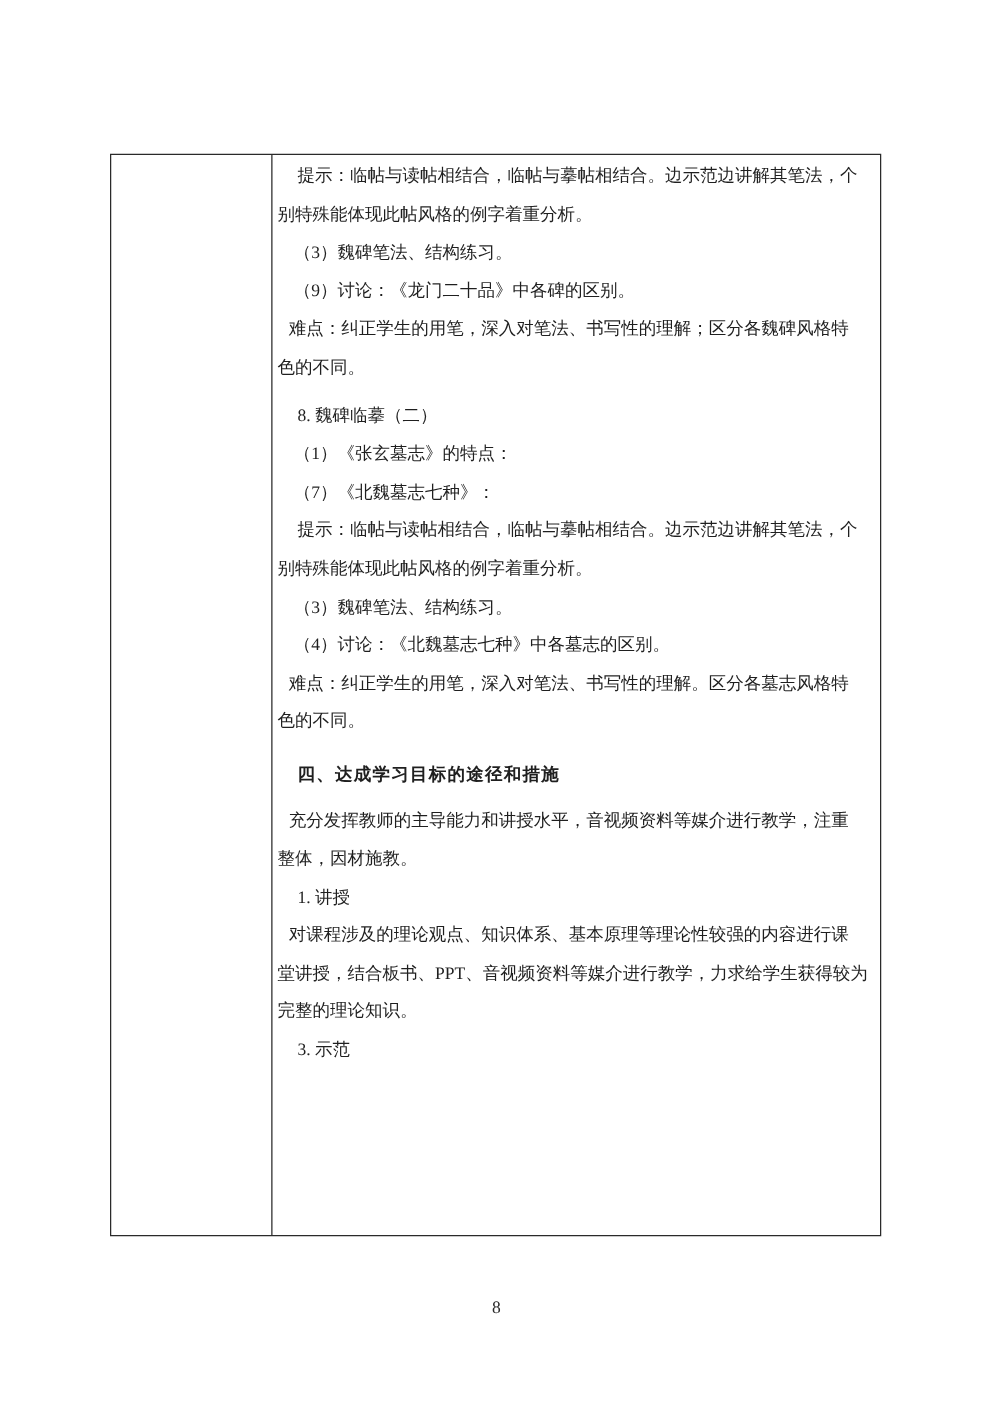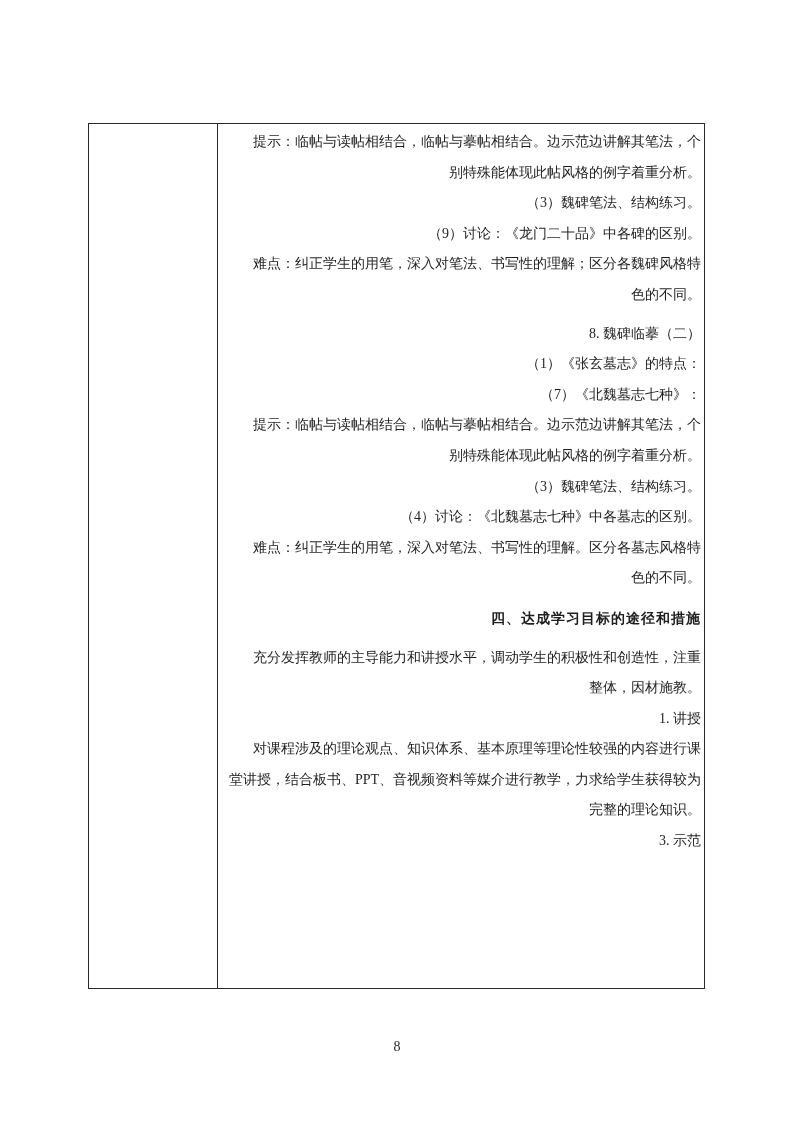--- a/index.html
+++ b/index.html
@@ -26,21 +26,20 @@
     top: 123px;
     width: 617px;
     height: 866px;
     border: 1.5px solid #2a2a2a;
     box-sizing: border-box;
     display: flex;
     background: #ffffff;
   }
   .cell {
     box-sizing: border-box;
-    text-align: right;
   }
   .cell-left {
     width: 129px;
     border-right: 1.5px solid #2a2a2a;
     flex: none;
   }
   .cell-right {
     flex: 1;
     padding: 3px 3px 0 4px;
     overflow: hidden;
@@ -50,21 +49,21 @@
     font-size: 14px;
     line-height: 30.6px;
     white-space: pre-wrap;
     word-break: break-all;
   }
   .ind-lg { text-indent: 16px; }
   .ind-md { text-indent: 13px; }
   .ind-sm { text-indent: 9px; }
   .sp-before { margin-top: 8px !important; }
   .heading-p {
-    font-family: Liberation Mono, monospace;
+    font-family: Liberation Sans, sans-serif;
     font-weight: bold;
     margin: 10px 0 8px 0 !important;
     letter-spacing: 1px;
   }
   .page-number {
     position: absolute;
     left: 0;
     top: 1037px;
     width: 794px;
     text-align: center;
@@ -92,21 +91,21 @@
       <p class="ind-lg sp-before">8. 魏碑临摹（二）</p>
       <p class="ind-md">（1）《张玄墓志》的特点：</p>
       <p class="ind-md">（7）《北魏墓志七种》：</p>
       <p class="ind-lg">提示：临帖与读帖相结合，临帖与摹帖相结合。边示范边讲解其笔法，个
 别特殊能体现此帖风格的例字着重分析。</p>
       <p class="ind-md">（3）魏碑笔法、结构练习。</p>
       <p class="ind-md">（4）讨论：《北魏墓志七种》中各墓志的区别。</p>
       <p class="ind-sm">难点：纠正学生的用笔，深入对笔法、书写性的理解。区分各墓志风格特
 色的不同。</p>
       <p class="ind-lg heading-p">四、达成学习目标的途径和措施</p>
-      <p class="ind-sm">充分发挥教师的主导能力和讲授水平，调动学生的积极性和创造性，注重
+      <p class="ind-sm">充分发挥教师的主导能力和讲授水平，音视频资料等媒介进行教学，注重
 整体，因材施教。</p>
       <p class="ind-lg">1. 讲授</p>
       <p class="ind-sm">对课程涉及的理论观点、知识体系、基本原理等理论性较强的内容进行课
 堂讲授，结合板书、PPT、音视频资料等媒介进行教学，力求给学生获得较为
 完整的理论知识。</p>
       <p class="ind-lg">3. 示范</p>
     </div>
 
   </div>
 

